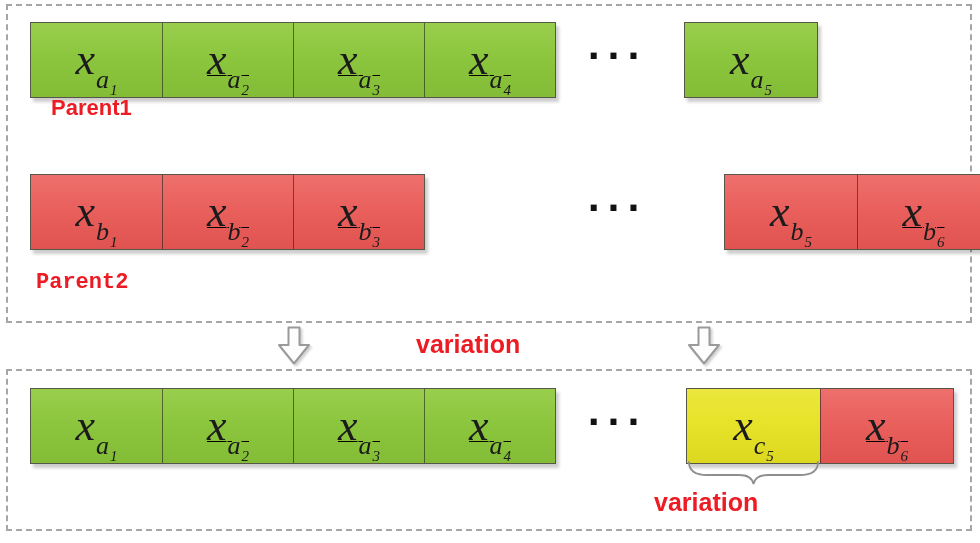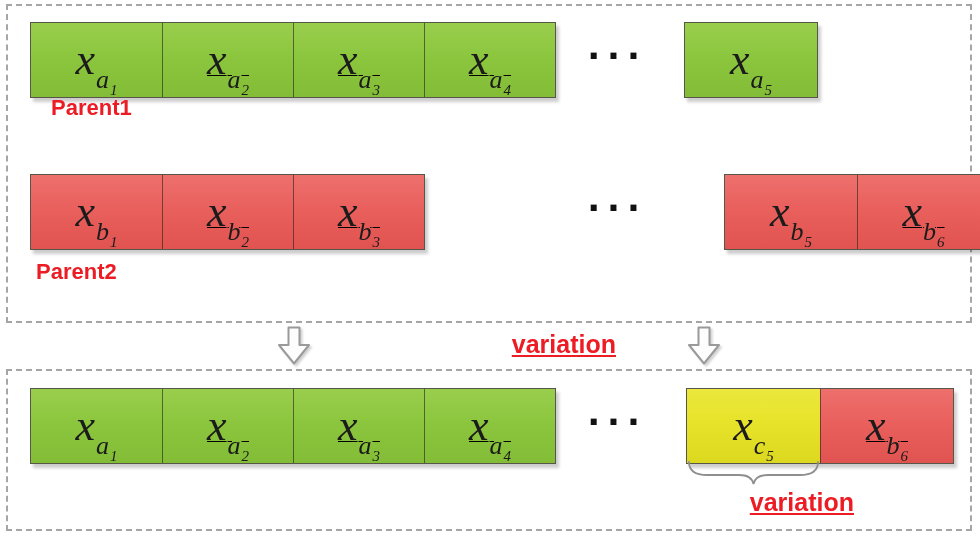--- a/index.html
+++ b/index.html
@@ -36,21 +36,21 @@
     position:absolute;transform:translate(-50%,-50%);
     font-size:34px;font-weight:bold;letter-spacing:7px;color:#111111;
     font-family:"DejaVu Sans",sans-serif;line-height:1;
   }
   .row-label{
     position:absolute;font-weight:bold;color:#ed1c24;line-height:1;
   }
   .parent-size{font-size:22px;}
   .offspring-size{font-size:26px;}
   .variation-size{font-size:25px;}
-  .center200{width:200px;text-align:right;text-decoration:underline;}
+  .center200{width:200px;text-align:left;}
 
   .down-arrow{position:absolute;filter:drop-shadow(2px 2px 1px rgba(0,0,0,0.18));}
   #underbrace{position:absolute;left:687px;top:461px;}
 </style>
 </head>
 <body>
 
 <div id="canvas">
 
   <div class="dashed-box" id="top-box"></div>
@@ -91,21 +91,21 @@
   </div>
   <span class="dots" style="left:617px;top:208px;">···</span>
   <div class="strip" style="left:684px;top:174px;margin-left:40px;">
     <div class="cell red w132">
       <span class="gene"><span class="gv">x</span><span class="gs"><span>b</span><span class="gss">5</span></span></span>
     </div>
     <div class="cell red w132">
       <span class="gene"><span class="gv">x</span><span class="gs"><span>b</span><span class="gss">6</span></span></span>
     </div>
   </div>
-  <span class="row-label parent-size" style="left:36px;top:261px;">Parent2</span>
+  <span class="row-label parent-size" style="left:36px;top:272px;font-family:Liberation Mono, monospace;">Parent2</span>
 
   <svg class="down-arrow" style="left:276px;top:326px;" width="36" height="40" viewBox="0 0 36 40">
     <path d="M12.5,1.5 L23.5,1.5 L23.5,19 L33,19 L18,37.5 L3,19 L12.5,19 Z" fill="#fdfdfd" stroke="#9a9a9a" stroke-width="2" stroke-linejoin="round"></path>
   </svg>
   <svg class="down-arrow" style="left:686px;top:326px;" width="36" height="40" viewBox="0 0 36 40">
     <path d="M12.5,1.5 L23.5,1.5 L23.5,19 L33,19 L18,37.5 L3,19 L12.5,19 Z" fill="#fdfdfd" stroke="#9a9a9a" stroke-width="2" stroke-linejoin="round"></path>
   </svg>
   <span class="row-label variation-size center200" style="left:416px;top:332px;">variation</span>
 
   <div class="strip" style="left:30px;top:388px;">

